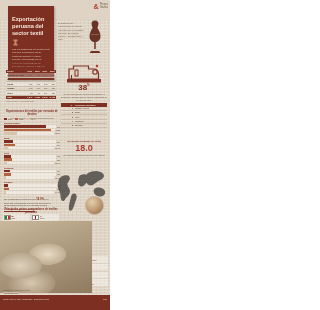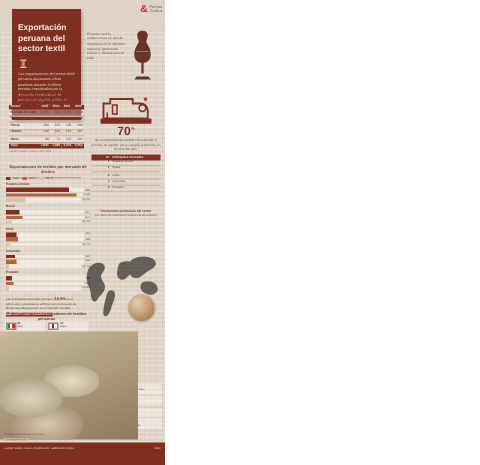--- a/index.html
+++ b/index.html
@@ -219,21 +219,21 @@
   <div class="machine">
     <svg width="40" height="23" viewBox="0 0 80 46">
       <rect x="6" y="34" width="68" height="7" rx="1" fill="#7d2f22"></rect>
       <path d="M10 34V14h9v-6h30v6h10c6 0 10 4 10 10v10z" fill="none" stroke="#7d2f22" stroke-width="2.4"></path>
       <circle cx="62" cy="20" r="4.5" fill="none" stroke="#7d2f22" stroke-width="2.2"></circle>
       <rect x="22" y="16" width="6" height="12" fill="none" stroke="#7d2f22" stroke-width="2"></rect>
       <line x1="15" y1="26" x2="15" y2="34" stroke="#7d2f22" stroke-width="2"></line>
       <circle cx="66" cy="8" r="2.5" fill="#b03a2e"></circle>
     </svg>
     <div class="big-num">
-      <span>70</span><sup>%</sup>
+      <span>38</span><sup>%</sup>
     </div>
     <div class="cap">de las exportaciones textiles corresponden a prendas de algodón pima y tangüis producidas en el norte del país.</div>
   </div>
 
   <div class="minilist">
     <div class="ml-head">
       <span class="k">N°</span>
       <span class="v">Principales mercados</span>
     </div>
     <div id="mlbody">
@@ -382,20 +382,21 @@
               <div class="bfill" style="background: rgb(216, 196, 171); width: 3.5%;"></div>
             </div>
             <span class="bval">14.3%</span>
           </div>
         </div>
       </div>
   </div>
 
   <div class="hl">
     <div class="hl-t">Crecimiento acumulado del sector</div>
+    <div class="hl-n">18.0</div>
     <div class="hl-s">por ciento de incremento respecto al año anterior</div>
   </div>
 
   <svg class="map" viewBox="0 0 200 200">
     <g fill="#b3a governing">
       <path d="M20 62c8-10 20-14 30-10 6 3 8 9 6 14-3 8-10 12-8 20 2 9 10 14 9 24-1 12-12 18-18 28-4 7-10 6-13 0-4-9-2-20-6-28-5-10-8-20-6-30 1-8 3-14 6-18z"></path>
       <path d="M66 118c6-4 12-2 14 4 3 9-2 18-5 27-3 10-6 22-12 27-5 4-10 1-10-6 0-12 3-24 6-35 2-8 3-14 7-17z"></path>
       <path d="M92 52c10-6 22-6 32-2 8 3 12 9 10 15-3 8-12 9-18 14-6 4-9 11-16 12-8 1-14-5-14-13 0-10 2-21 6-26z"></path>
       <path d="M120 44c14-8 30-10 44-6 10 3 16 10 14 17-3 10-14 12-22 18-9 6-16 15-26 14-10-1-16-10-16-20 0-9 2-18 6-23z"></path>
       <path d="M150 96c12-4 24 0 30 8 5 7 3 16-4 20-8 5-18 3-26-2-7-4-10-12-8-18 1-4 4-7 8-8z"></path>

